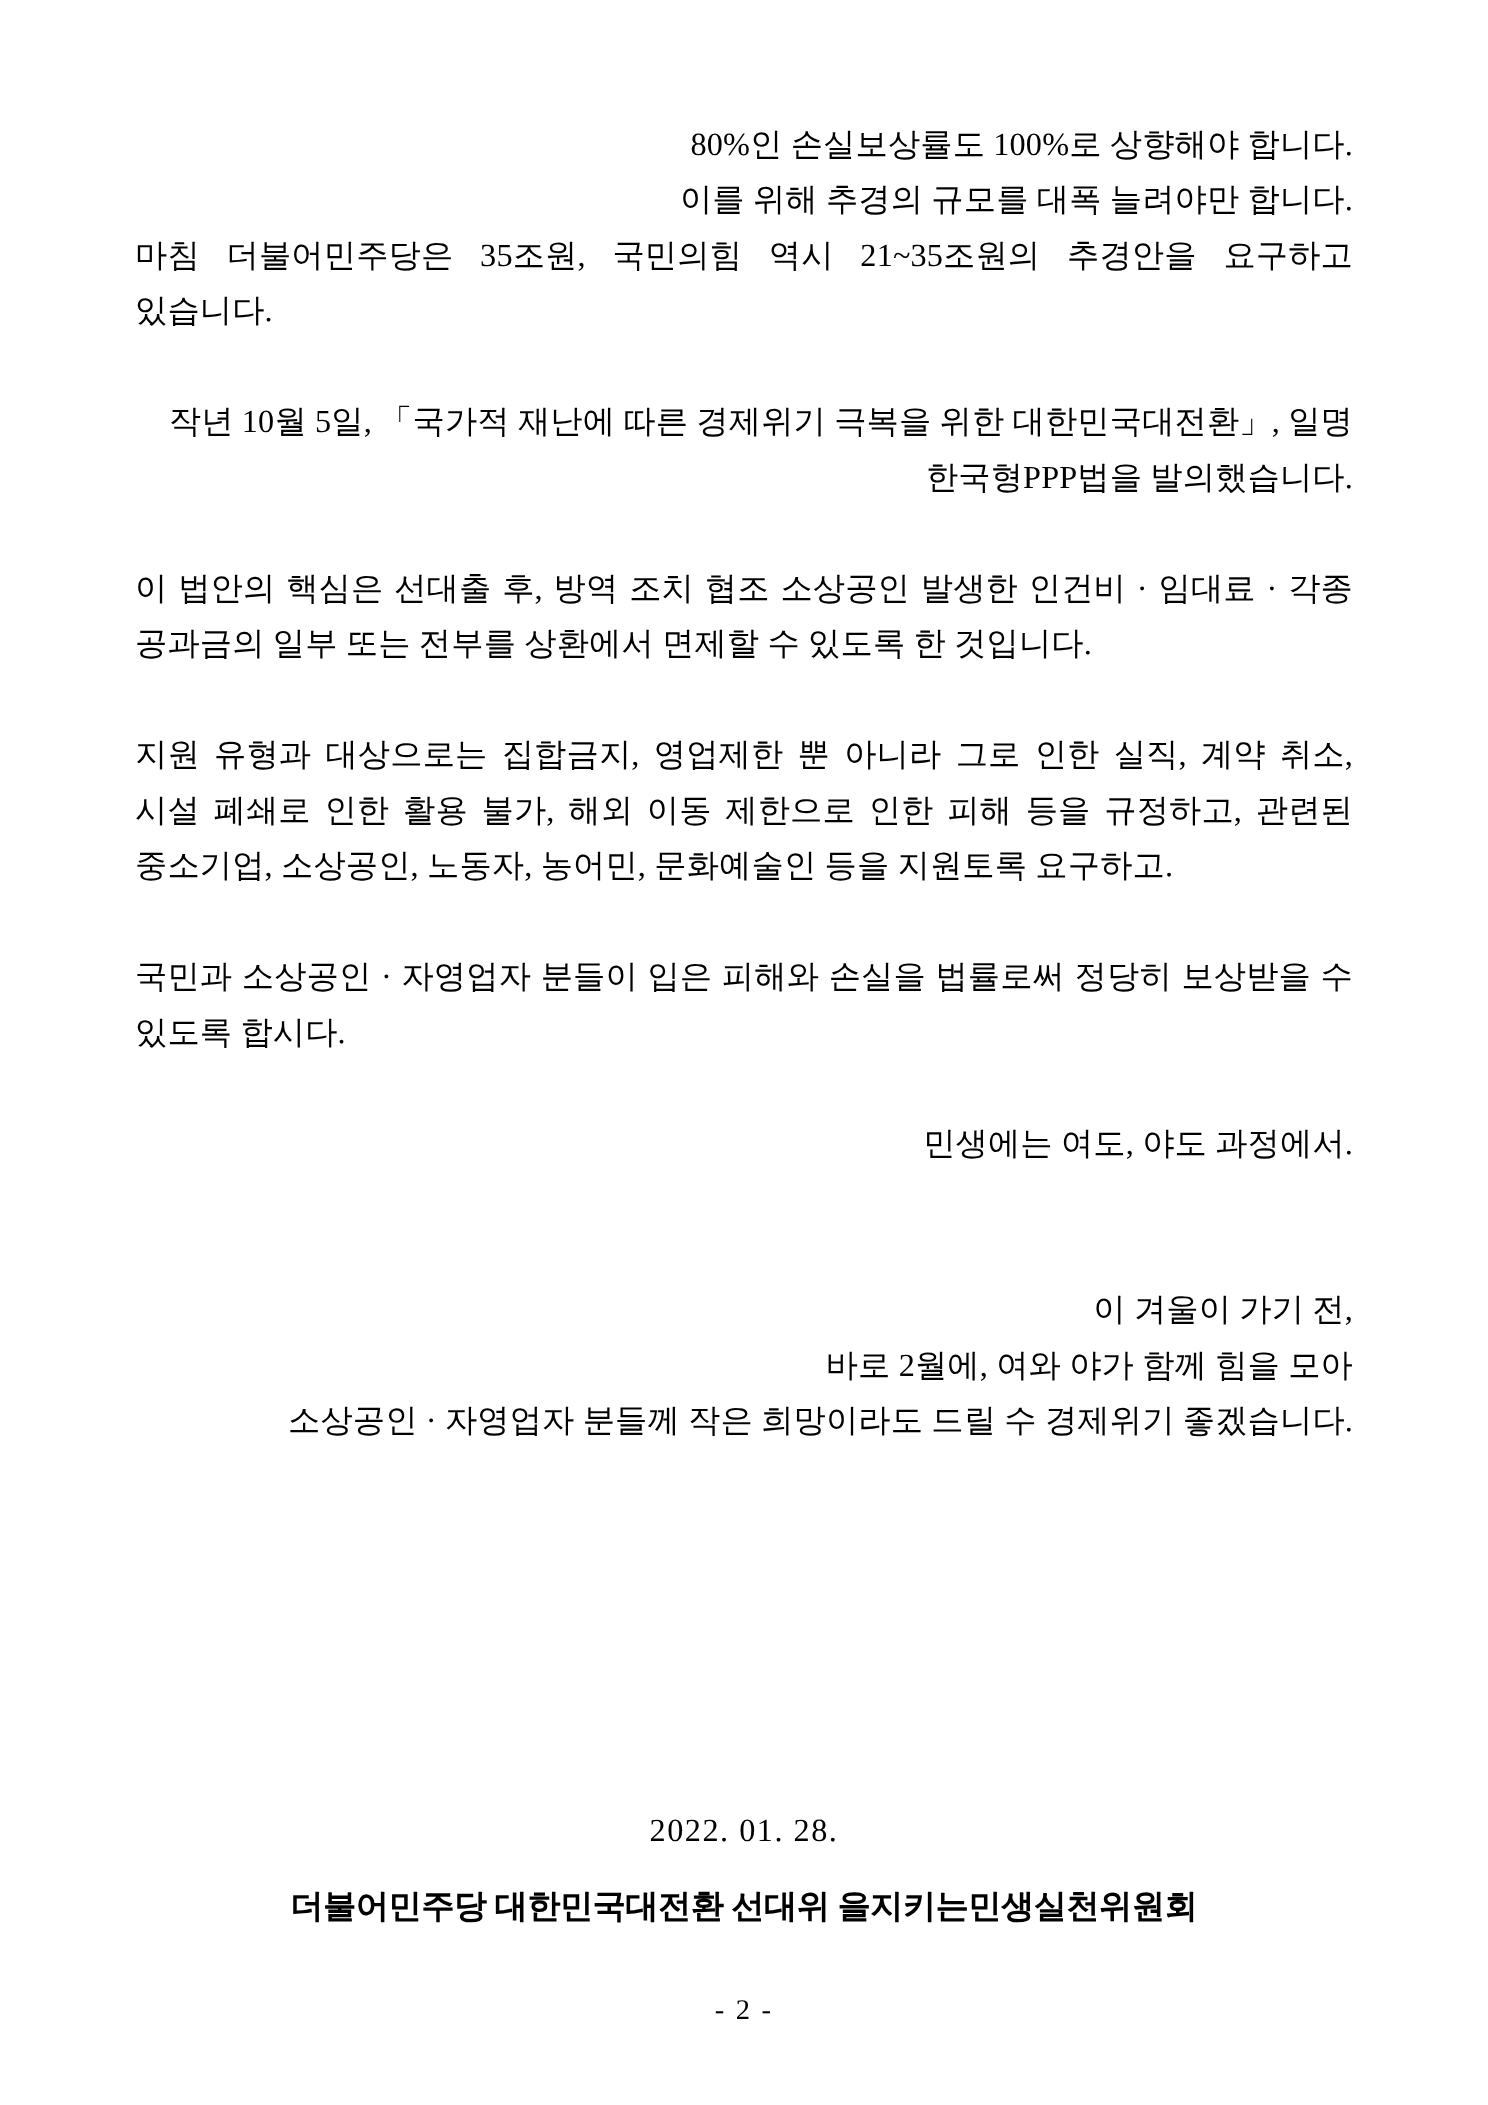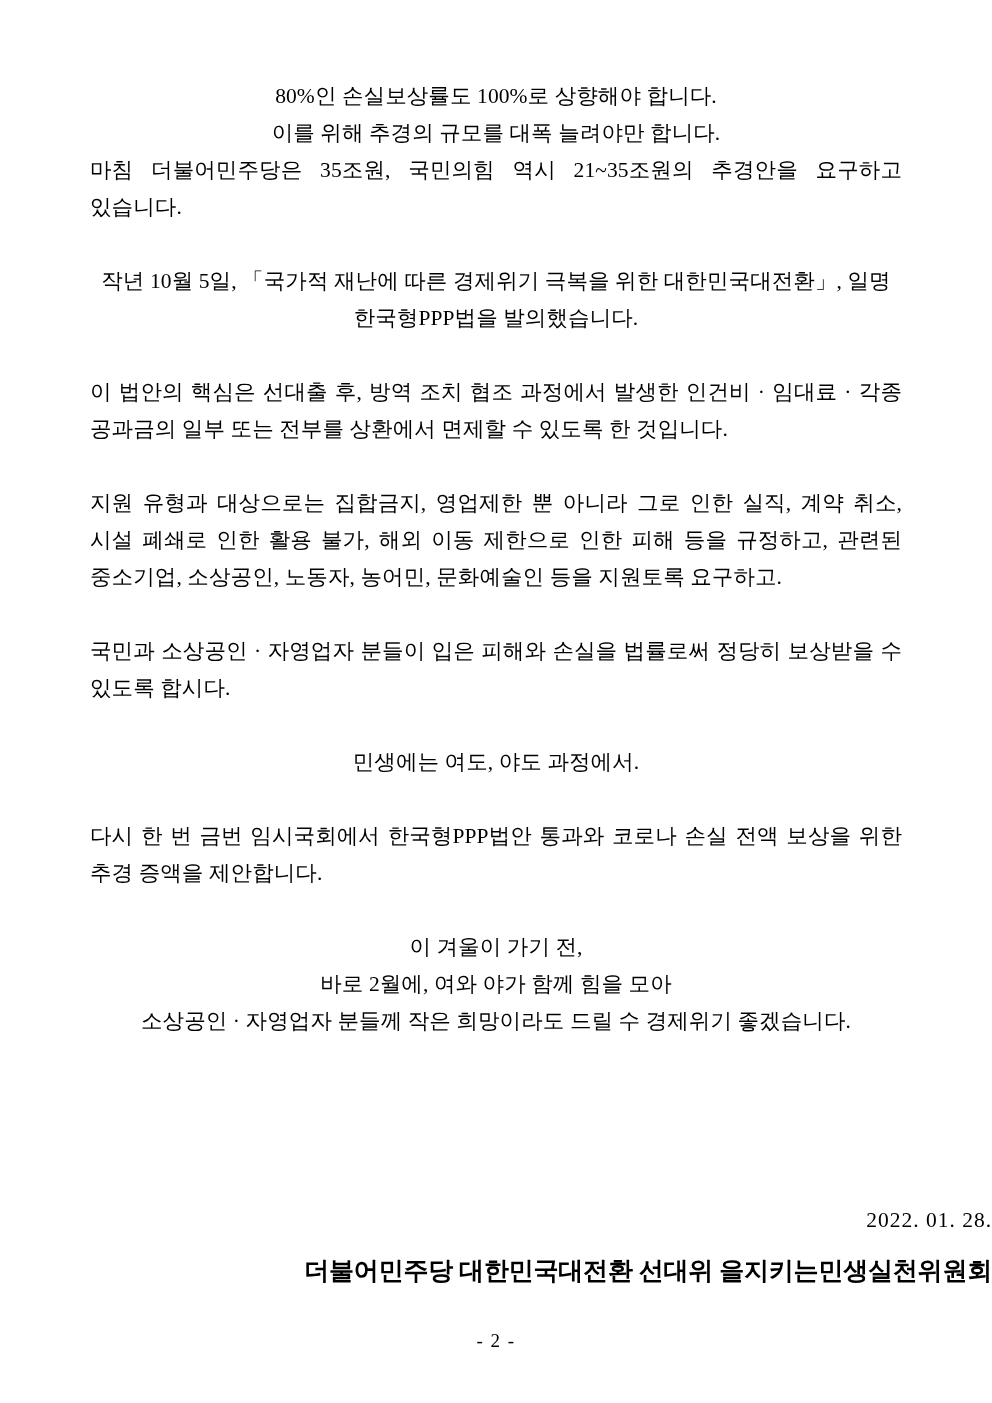--- a/index.html
+++ b/index.html
@@ -26,39 +26,39 @@
   .para {
     font-size: 21.5px;
     line-height: 37px;
     margin: 0 0 0 0;
     text-align: justify;
     text-justify: inter-word;
     word-break: keep-all;
     letter-spacing: 0.1px;
   }
   .para.plain {
-    text-align: center;
+    text-align: right;
   }
   .spacer {
     height: 37px;
   }
   .footer-block {
     position: absolute;
     left: 0;
     right: 0;
     top: 1205px;
-    text-align: right;
+    text-align: center;
   }
   .footer-date {
     font-size: 21.5px;
     line-height: 30px;
     letter-spacing: 1px;
   }
   .footer-org {
-    font-size: 25px;
+    font-size: 22px;
     font-weight: bold;
     line-height: 36px;
     margin-top: 18px;
     letter-spacing: -0.2px;
   }
   .page-number {
     position: absolute;
     left: 0;
     right: 0;
     top: 1330px;
@@ -77,37 +77,36 @@
     <p class="para plain">80%인 손실보상률도 100%로 상향해야 합니다.</p>
     <p class="para plain">이를 위해 추경의 규모를 대폭 늘려야만 합니다.</p>
     <p class="para">마침 더불어민주당은 35조원, 국민의힘 역시 21~35조원의 추경안을 요구하고 있습니다.</p>
 
     <div class="spacer"></div>
 
     <p class="para plain">작년 10월 5일, 「국가적 재난에 따른 경제위기 극복을 위한 대한민국대전환」, 일명 한국형PPP법을 발의했습니다.</p>
 
     <div class="spacer"></div>
 
-    <p class="para">이 법안의 핵심은 선대출 후, 방역 조치 협조 과정에서 발생한 인건비 · 임대료 · 각종 공과금의 일부 또는 전부를 상환에서 면제할 수 있도록 한 것입니다.</p>
+    <p class="para">이 법안의 핵심은 선대출 후, 방역 조치 협조 소상공인 발생한 인건비 · 임대료 · 각종 공과금의 일부 또는 전부를 상환에서 면제할 수 있도록 한 것입니다.</p>
 
     <div class="spacer"></div>
 
     <p class="para">지원 유형과 대상으로는 집합금지, 영업제한 뿐 아니라 그로 인한 실직, 계약 취소, 시설 폐쇄로 인한 활용 불가, 해외 이동 제한으로 인한 피해 등을 규정하고, 관련된 중소기업, 소상공인, 노동자, 농어민, 문화예술인 등을 지원토록 요구하고.</p>
 
     <div class="spacer"></div>
 
     <p class="para">국민과 소상공인 · 자영업자 분들이 입은 피해와 손실을 법률로써 정당히 보상받을 수 있도록 합시다.</p>
 
     <div class="spacer"></div>
 
     <p class="para plain">민생에는 여도, 야도 과정에서.</p>
 
     <div class="spacer"></div>
 
-    <p class="para">다시 한 번 금번 임시국회에서 한국형PPP법안 통과와 코로나 손실 전액 보상을 위한 추경 증액을 제안합니다.</p>
 
     <div class="spacer"></div>
 
     <p class="para plain">이 겨울이 가기 전,</p>
     <p class="para plain">바로 2월에, 여와 야가 함께 힘을 모아</p>
     <p class="para plain">소상공인 · 자영업자 분들께 작은 희망이라도 드릴 수 경제위기 좋겠습니다.</p>
 
   </div>
 
   <div class="footer-block">

